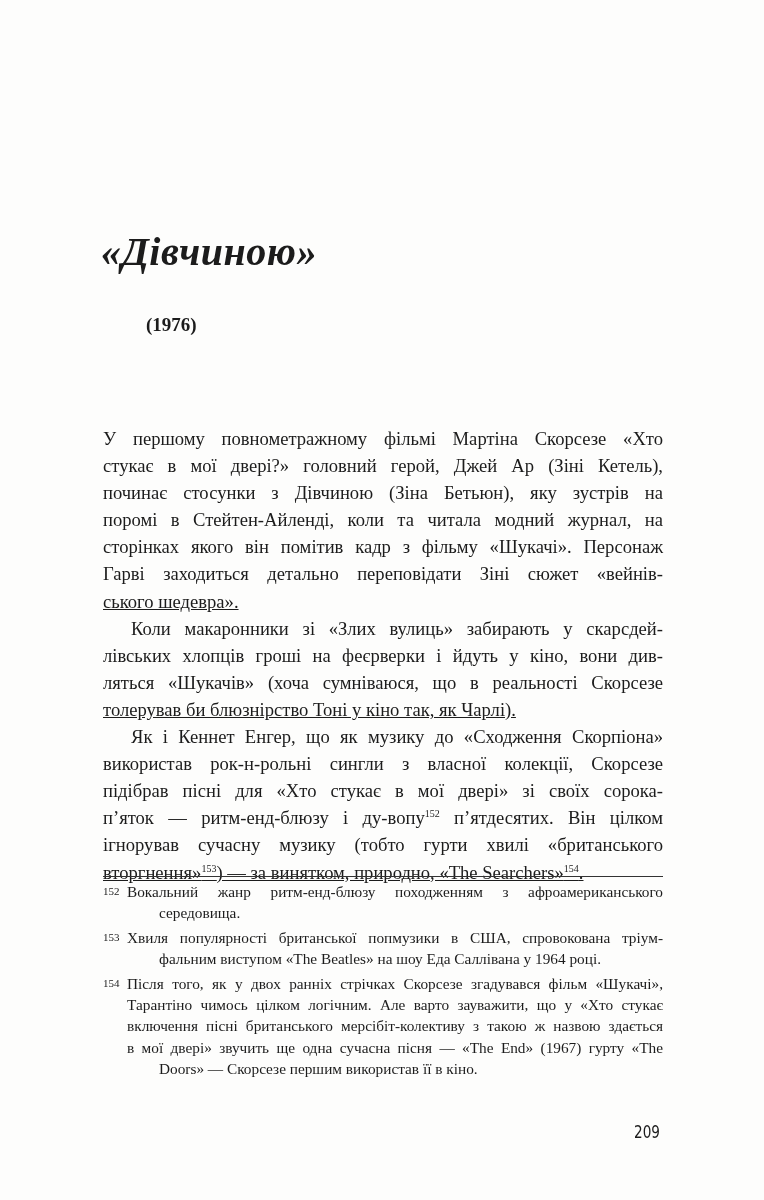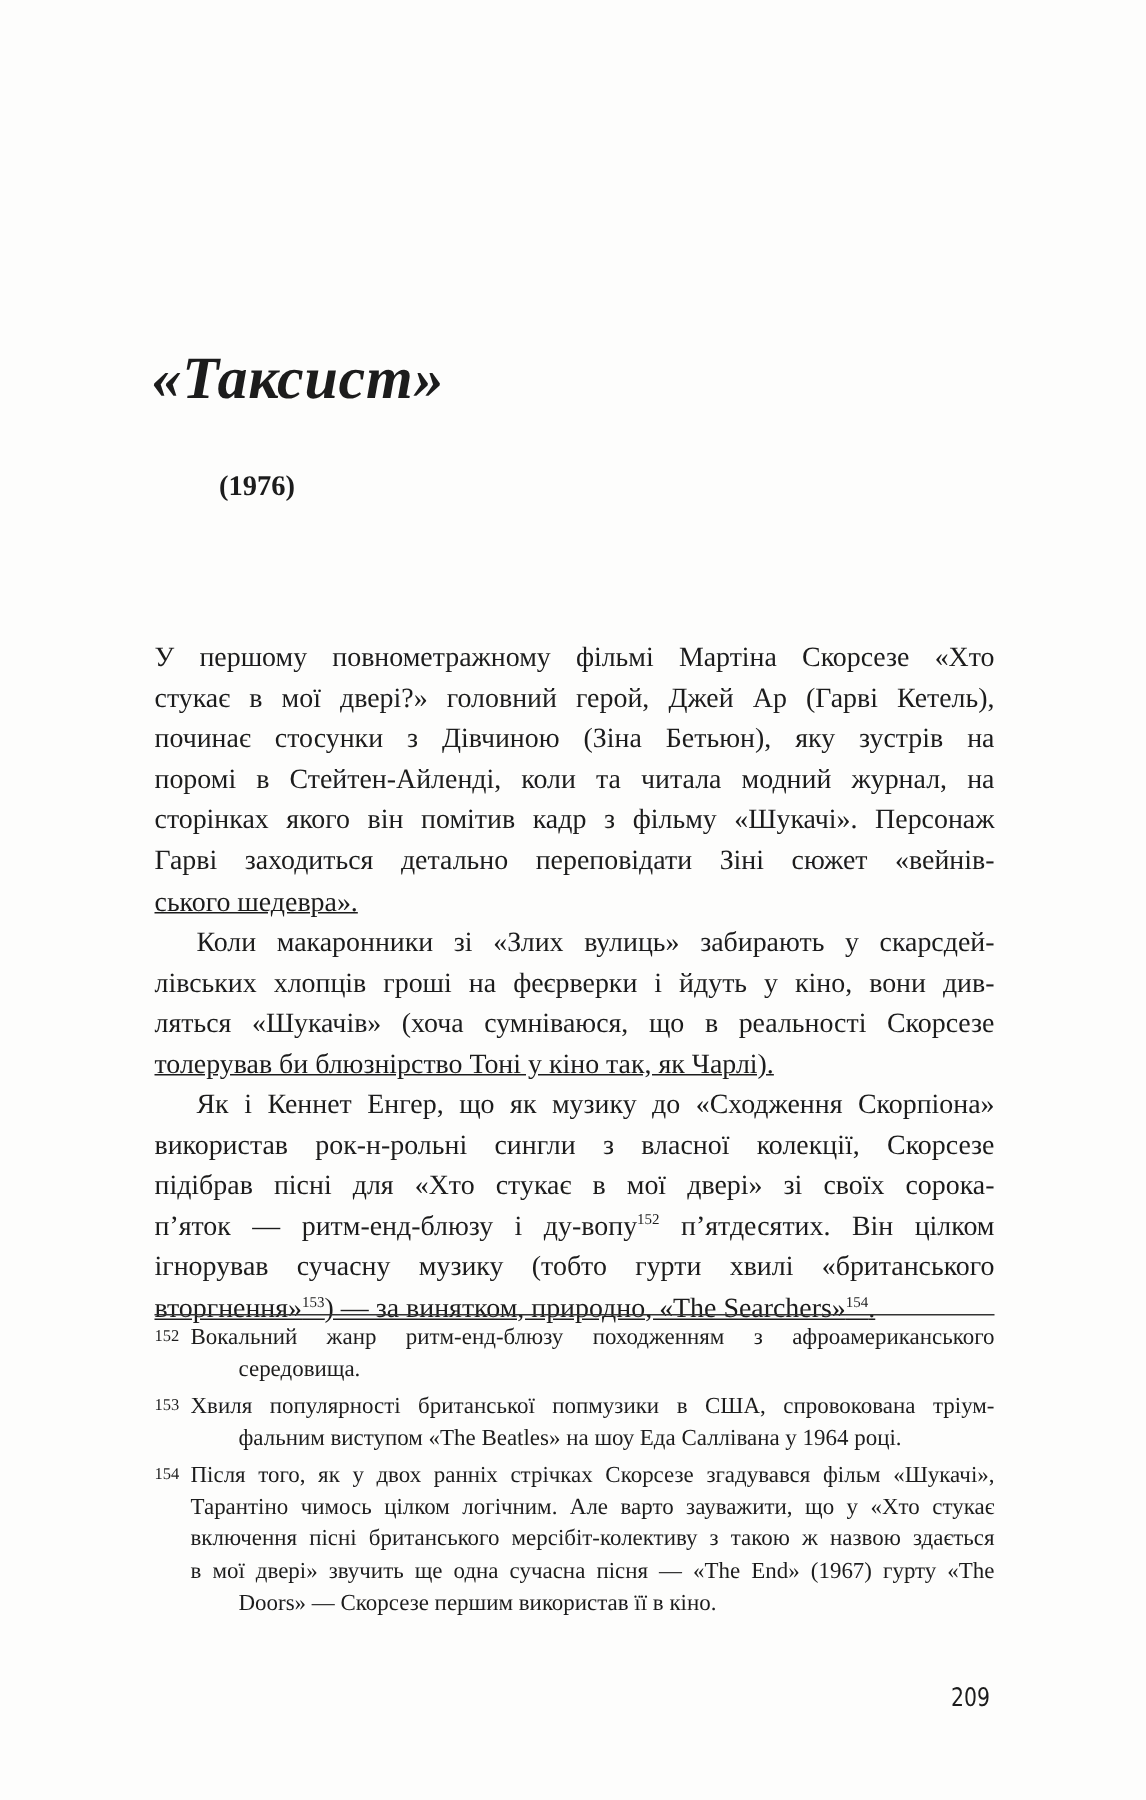--- a/index.html
+++ b/index.html
@@ -41,27 +41,27 @@
   .fn .txt .line.last { text-align-last: left; margin-left: 32px; }
   .page-number {
     position: absolute; left: 634px; top: 1122px;
     font-family: "DejaVu Sans", sans-serif; font-size: 17px; transform: scaleX(0.8);
     transform-origin: left top;
   }
 </style>
 </head>
 <body>
 
-<h1 class="chapter-title">«Таксист»</h1>
+<h1 class="chapter-title">«Дівчиною»</h1>
 <div class="year">(1976)</div>
 
 <div class="body-text">
   <p>
     <span class="line">У першому повнометражному фільмі Мартіна Скорсезе «Хто</span>
-    <span class="line">стукає в мої двері?» головний герой, Джей Ар (Гарві Кетель),</span>
+    <span class="line">стукає в мої двері?» головний герой, Джей Ар (Зіні Кетель),</span>
     <span class="line">починає стосунки з Дівчиною (Зіна Бетьюн), яку зустрів на</span>
     <span class="line">поромі в Стейтен-Айленді, коли та читала модний журнал, на</span>
     <span class="line">сторінках якого він помітив кадр з фільму «Шукачі». Персонаж</span>
     <span class="line">Гарві заходиться детально переповідати Зіні сюжет «вейнів-</span>
     <span class="line last">ського шедевра».</span>
   </p>
   <p style="text-indent:0">
     <span class="line" style="padding-left:28px">Коли макаронники зі «Злих вулиць» забирають у скарсдей-</span>
     <span class="line">лівських хлопців гроші на феєрверки і йдуть у кіно, вони див-</span>
     <span class="line">ляться «Шукачів» (хоча сумніваюся, що в реальності Скорсезе</span>

